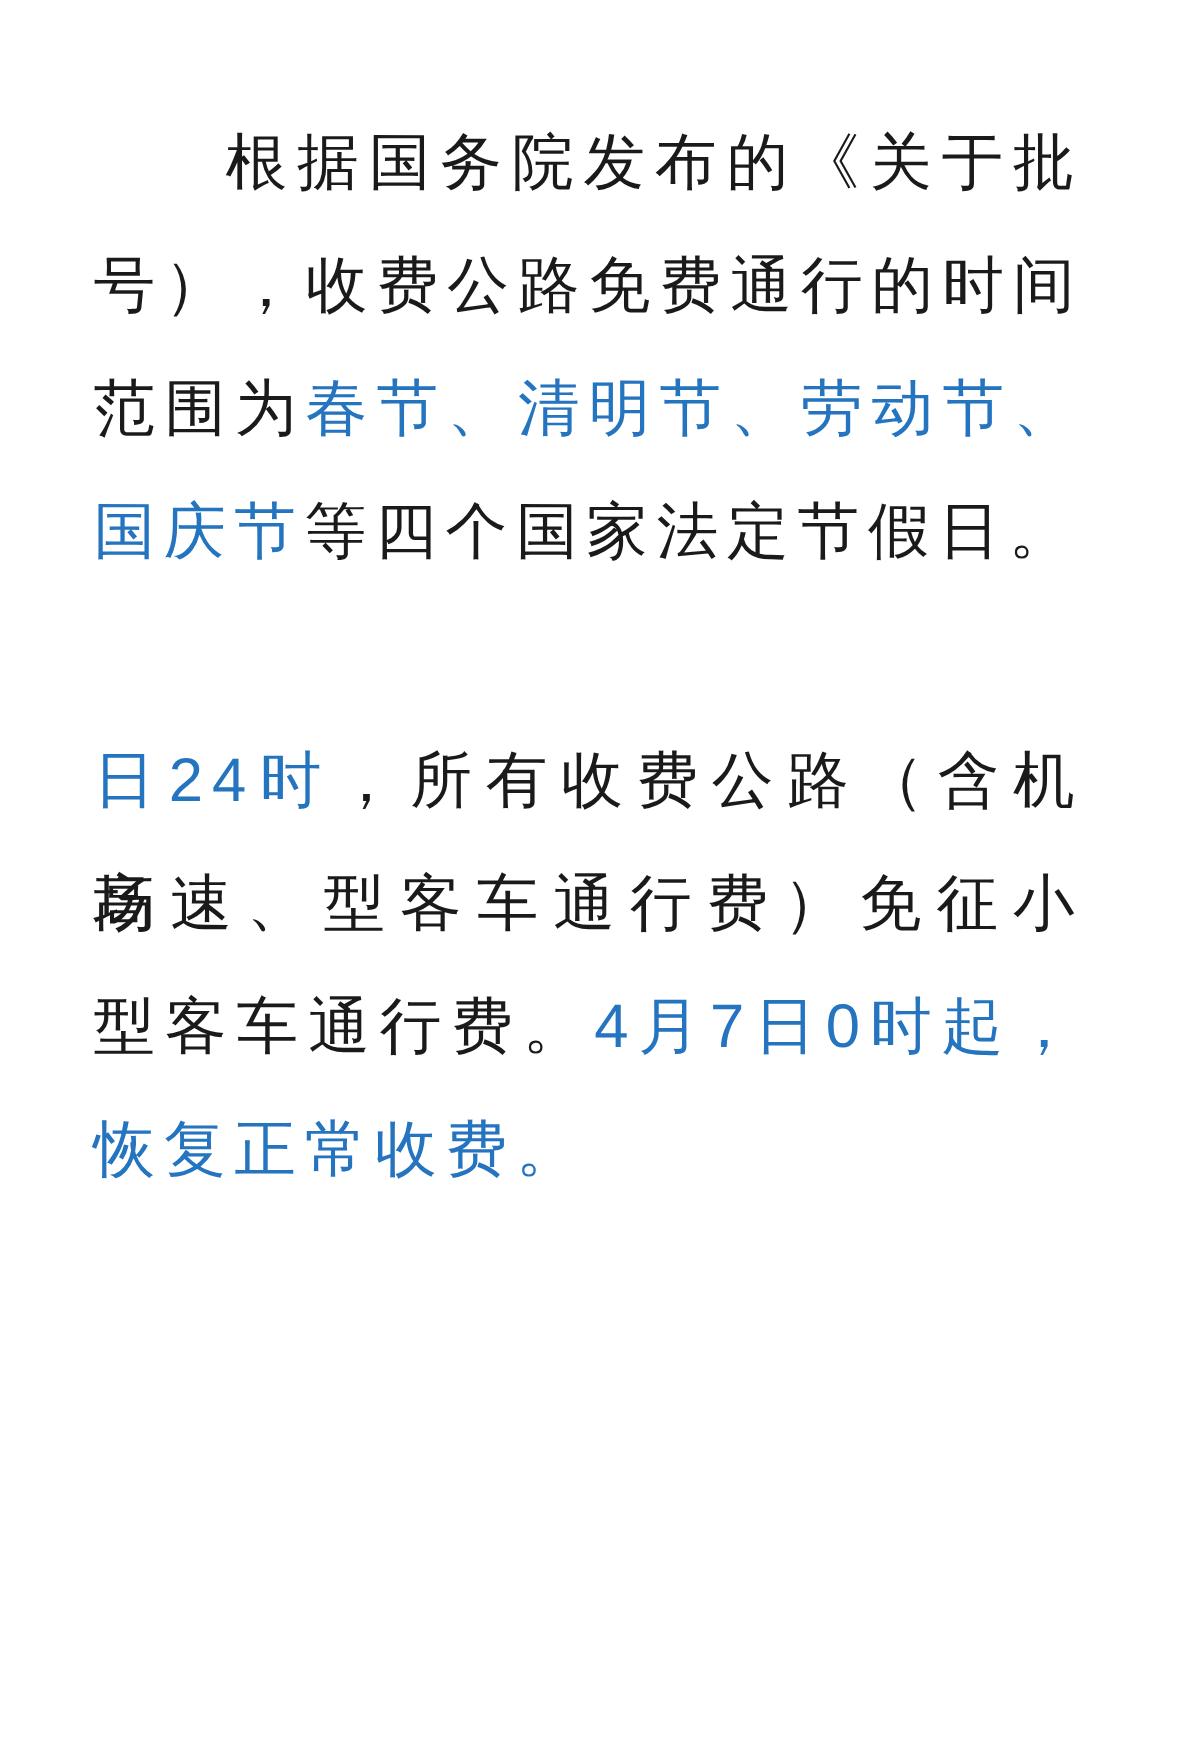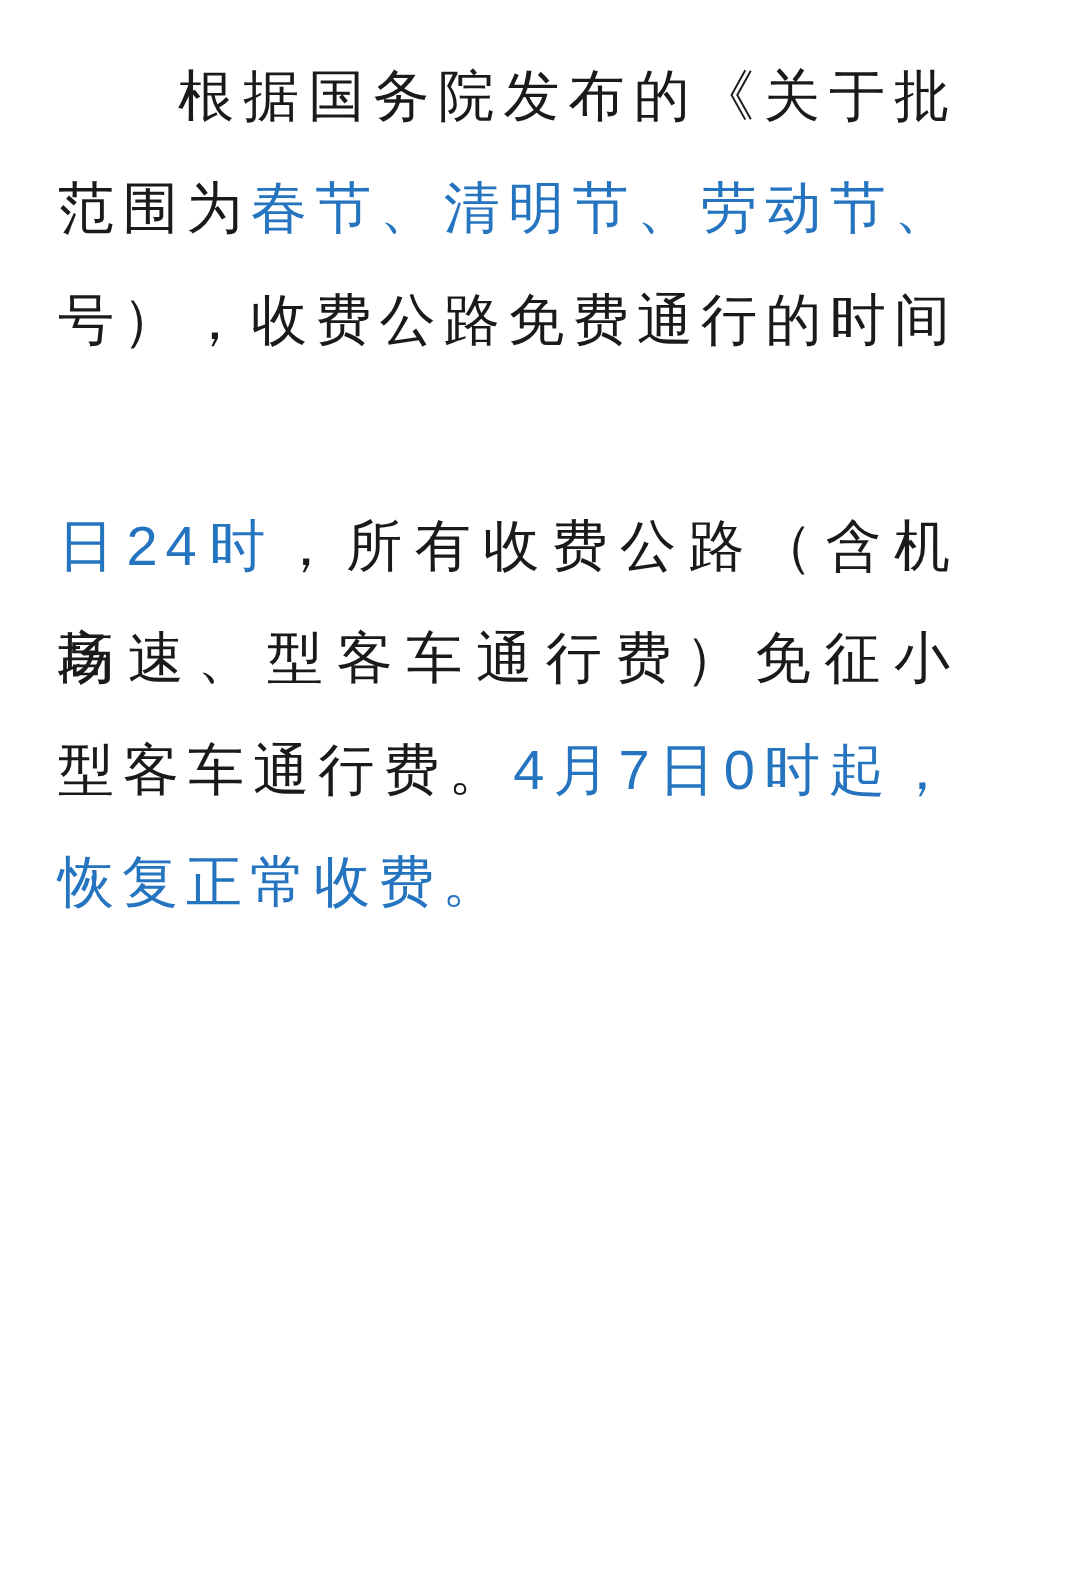--- a/index.html
+++ b/index.html
@@ -7,23 +7,23 @@
     padding: 0;
     background: var(--bg, #ffffff);
   }
   body {
     width: 1080px;
     height: 1585px;
     overflow: hidden;
     font-family: "Liberation Sans", "DejaVu Sans", sans-serif;
   }
   .article {
-    margin-left: 58px;
+    margin-left: 85px;
     width: 900px;
-    padding-top: 40px;
+    padding-top: 91px;
   }
   .para {
     font-size: 56px;
     line-height: 112px;
     letter-spacing: 8px;
     font-weight: 500;
     color: var(--text, #1a1a1a);
   }
   .para + .para {
     margin-top: 114px;
@@ -45,22 +45,23 @@
     color: var(--highlight, #2574c0);
   }
 </style>
 </head>
 <body>
 
 <div class="article">
 
   <div class="para">
     <div class="line indent"><span>根据国务院发布的《关于批</span></div>
+    <div class="line"><span>号），收费公路免费通行的时间</span></div>
     <div class="line"><span>范围为</span><span class="blue">春节、清明节、劳动节、</span></div>
-    <div class="line"><span>号），收费公路免费通行的时间</span></div>
+    <div class="line natural"><span class="blue">国庆节</span><span>等四个国家法定节假日。</span></div>
   </div>
 
   <div class="para">
     <div class="line"><span class="blue">日24时</span><span>，所有收费公路（含机场</span></div>
     <div class="line"><span>高速、型客车通行费）免征小</span></div>
     <div class="line"><span>型客车通行费。</span><span class="blue">4月7日0时起，</span></div>
     <div class="line natural"><span class="blue">恢复正常收费。</span></div>
   </div>
 
 </div>

